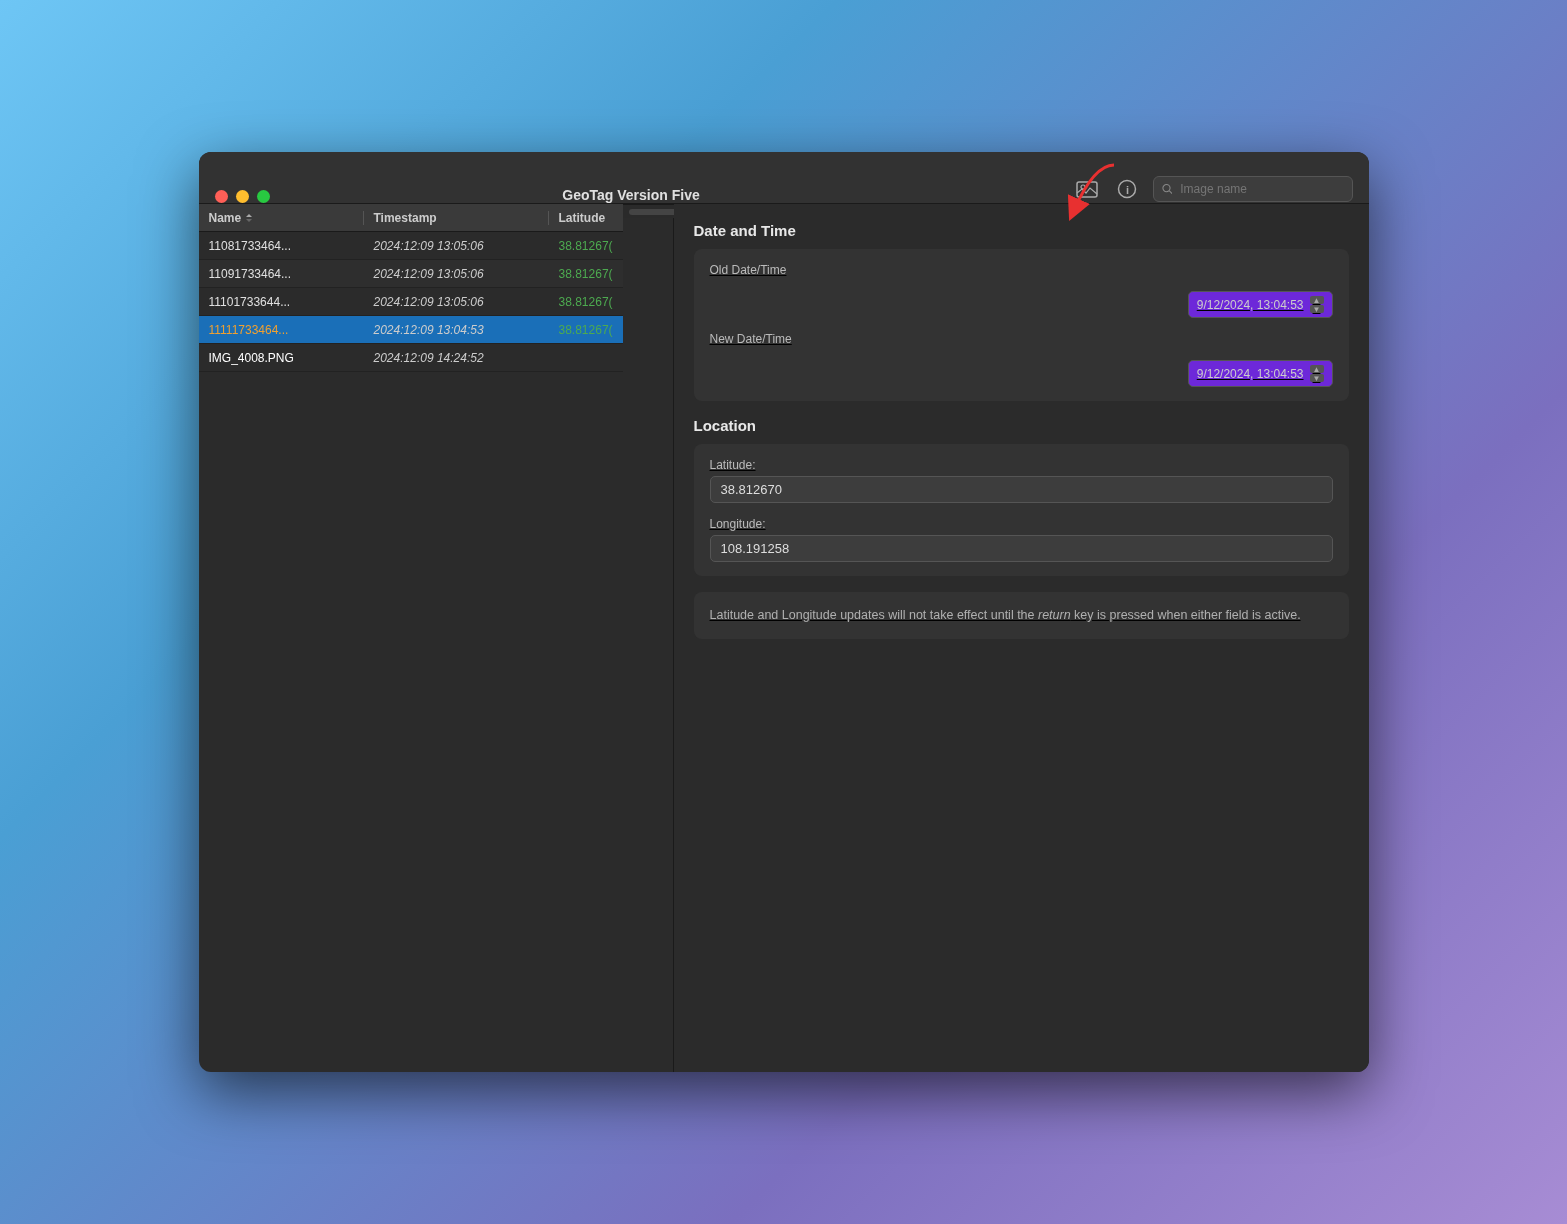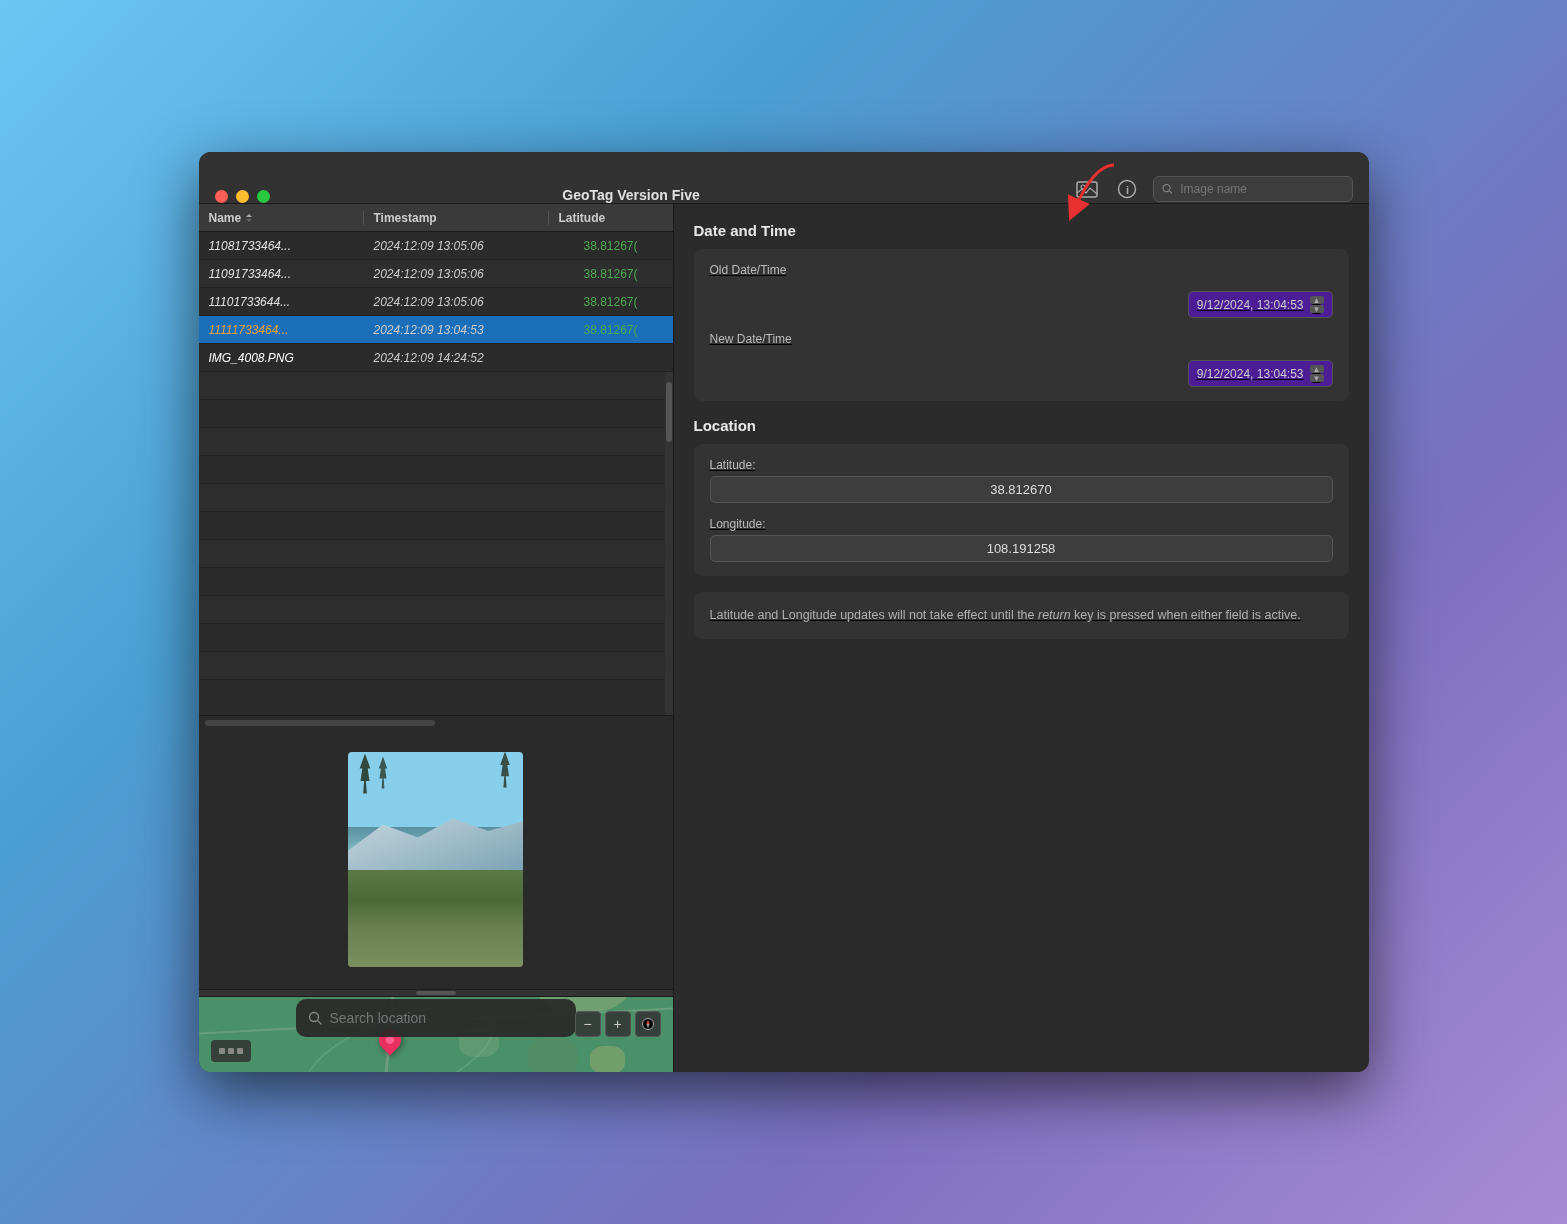--- a/index.html
+++ b/index.html
@@ -88,21 +88,21 @@
       width: 100%;
     }
     .content-area {
       display: flex;
       flex: 1;
       overflow: hidden;
     }
     .left-panel {
       width: 475px;
       display: flex;
-      flex-direction: column;
+      flex-direction: row;
       border-right: 1px solid #1a1a1a;
       flex-shrink: 0;
     }
     .file-table {
       flex-shrink: 0;
     }
     .table-header {
       display: flex;
       background: #3a3a3a;
       border-bottom: 1px solid #1a1a1a;
@@ -132,21 +132,21 @@
     .table-row.selected {
       background: #1a6fb8;
     }
     .td {
       font-size: 12px;
       padding: 0 10px;
       overflow: hidden;
       text-overflow: ellipsis;
       white-space: nowrap;
     }
-    .td-name { width: 165px; color: #f0a030; font-style: italic; }
+    .td-name { width: 165px; color: #f0a030; }
     .td-name.selected-text { color: #f0a030; }
     .td-name.normal { color: #e0e0e0; }
     .td-timestamp { width: 185px; color: #ccc; font-style: italic; }
     .td-latitude { flex: 1; color: #4daa50; text-align: center; }
     .image-preview-area {
       flex: 1;
       display: flex;
       flex-direction: column;
       background: #252525;
       overflow: hidden;
@@ -384,21 +384,21 @@
       margin-bottom: 4px;
     }
     .date-field {
       display: flex;
       justify-content: space-between;
       align-items: center;
       margin-bottom: 10px;
     }
     .date-field:last-child { margin-bottom: 0; }
     .date-input-wrap {
-      background: #4c1d95;
+      background: #6d28d9;
       border: 1px solid #555;
       border-radius: 5px;
       padding: 4px 8px;
       display: flex;
       align-items: center;
       gap: 6px;
     }
     .date-input-wrap span {
       color: #ccc;
       font-size: 12px;
@@ -423,21 +423,21 @@
     .location-field {
       margin-bottom: 14px;
     }
     .location-field:last-child { margin-bottom: 0; }
     .coord-input {
       background: #3d3d3d;
       border: 1px solid #555;
       border-radius: 5px;
       padding: 5px 10px;
       width: 100%;
-      text-align: center;
+      text-align: left;
       color: #ddd;
       font-size: 13px;
     }
     .notice-text {
       color: #b0b0b0;
       font-size: 12.5px;
       line-height: 1.5;
     }
     .notice-text em {
       font-style: italic;

